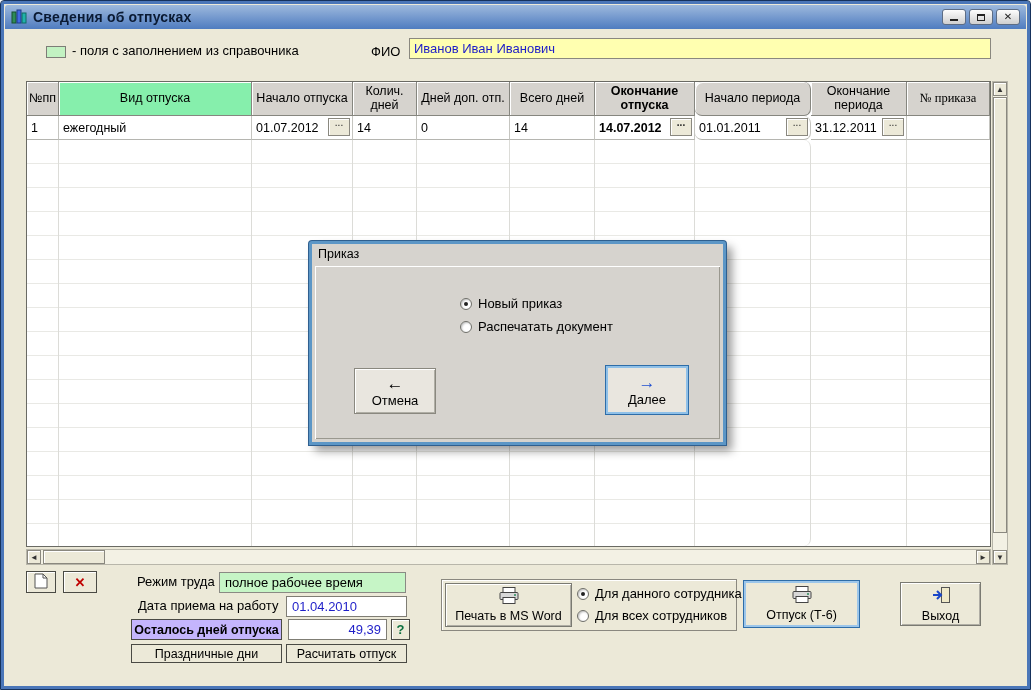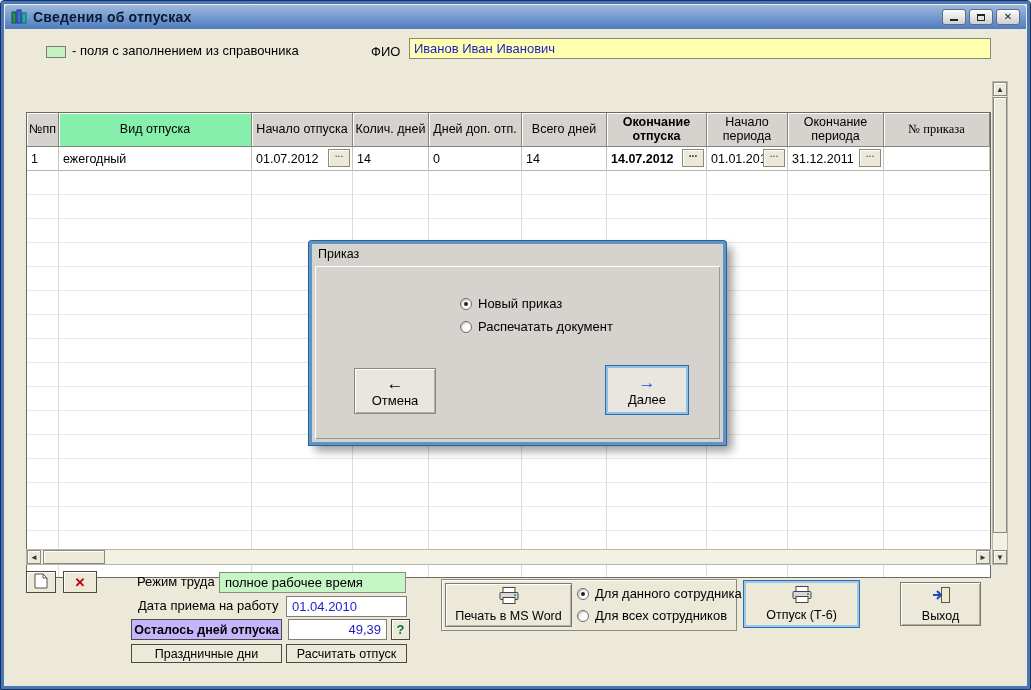--- a/index.html
+++ b/index.html
@@ -24,37 +24,37 @@
 
   
   .swatch { position:absolute; left:45px; top:45px; width:20px; height:12px; background:#c2f2c2; border:1px solid #7d7d77; }
   .legend-text { position:absolute; left:71px; top:42px; }
   .fio-label { position:absolute; left:370px; top:43px; }
   .fio-field { position:absolute; left:408px; top:37px; width:582px; height:21px; background:#ffffb0;
                border:1px solid #8a887f; padding:2px 4px; color:#1e1ec8; font-size:13px; }
 
   
   .grid { position:absolute; left:25px; top:80px; width:965px; height:466px; background:#fff;
-          border:1px solid #6a6a64; display:flex; flex-direction:column; overflow:hidden;margin-top:31px; }
+          border:1px solid #6a6a64; display:flex; flex-direction:column; overflow:hidden; }
   .thead { display:flex; height:34px; flex:0 0 34px; }
   .th { background:#d6d3ce; border-right:1px solid #86867f; border-bottom:1px solid #86867f;
         box-shadow: inset 1px 1px 0 #fff; display:flex; align-items:center; justify-content:center;
         text-align:center; font-size:12.5px; line-height:1.1; padding:1px 2px; }
   .th.green { background:#86efac; }
   .trow { display:flex; height:24px; flex:0 0 24px; }
   .td { border-right:1px solid #c5c5c0; border-bottom:1px solid #b5b5b0; font-size:12.5px;
         padding:0 4px; display:flex; align-items:center; position:relative; background:#fff; }
   .dots { position:absolute; right:2px; top:2px; width:22px; height:18px; background:#ece9d8;
           border:1px solid #8a887f; box-shadow: inset 1px 1px 0 #fff; font-size:10px; line-height:8px;
           text-align:center; padding-bottom:6px; color:#222; }
   .tbody-lines { flex:1; display:flex;
       background:repeating-linear-gradient(to bottom, #ffffff 0 23px, #e9e9e5 23px 24px); }
   .colline { border-right:1px solid #dcdcd8; height:100%; }
-  .c0{width:32px;} .c1{width:193px;} .c2{width:101px;} .c3{width:76px;} .c4{width:93px;}
-  .c5{width:85px;} .c6{width:100px;font-weight:bold;} .c7{width:81px;} .c8{width:96px;} .c9{flex:1;font-family:Liberation Serif, serif;}
+  .c0{width:32px;} .c1{width:193px;} .c2{width:101px;} .c3{width:64px;} .c4{width:93px;}
+  .c5{width:85px;} .c6{width:100px;font-weight:bold;} .c7{width:116px;border-radius:7px;} .c8{width:96px;} .c9{flex:1;font-family:Liberation Serif, serif;}
 
   
   .hscroll { position:absolute; left:25px; top:548px; width:965px; height:16px; background:#f3f1e4; border:1px solid #b8b6aa; }
   .vscroll { position:absolute; left:991px; top:80px; width:16px; height:484px; background:#f3f1e4; border:1px solid #b8b6aa; }
   .sbtn { position:absolute; width:14px; height:14px; background:#ece9d8; border:1px solid #8a887f;
           box-shadow: inset 1px 1px 0 #fff; font-size:8px; color:#333; display:flex; align-items:center; justify-content:center; }
   .sthumb { position:absolute; background:#ece9d8; border:1px solid #8a887f; box-shadow: inset 1px 1px 0 #fff; }
 
   
   .dialog { position:absolute; left:308px; top:240px; width:417px; height:204px; z-index:50;

